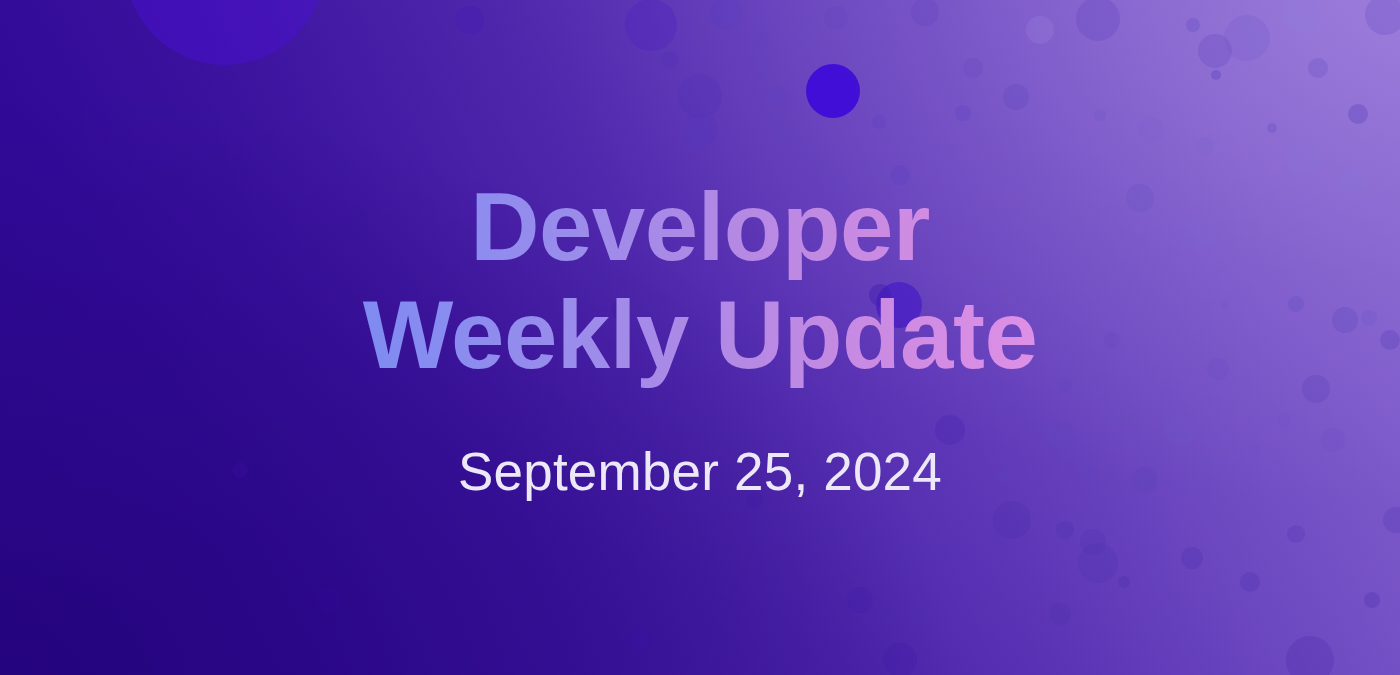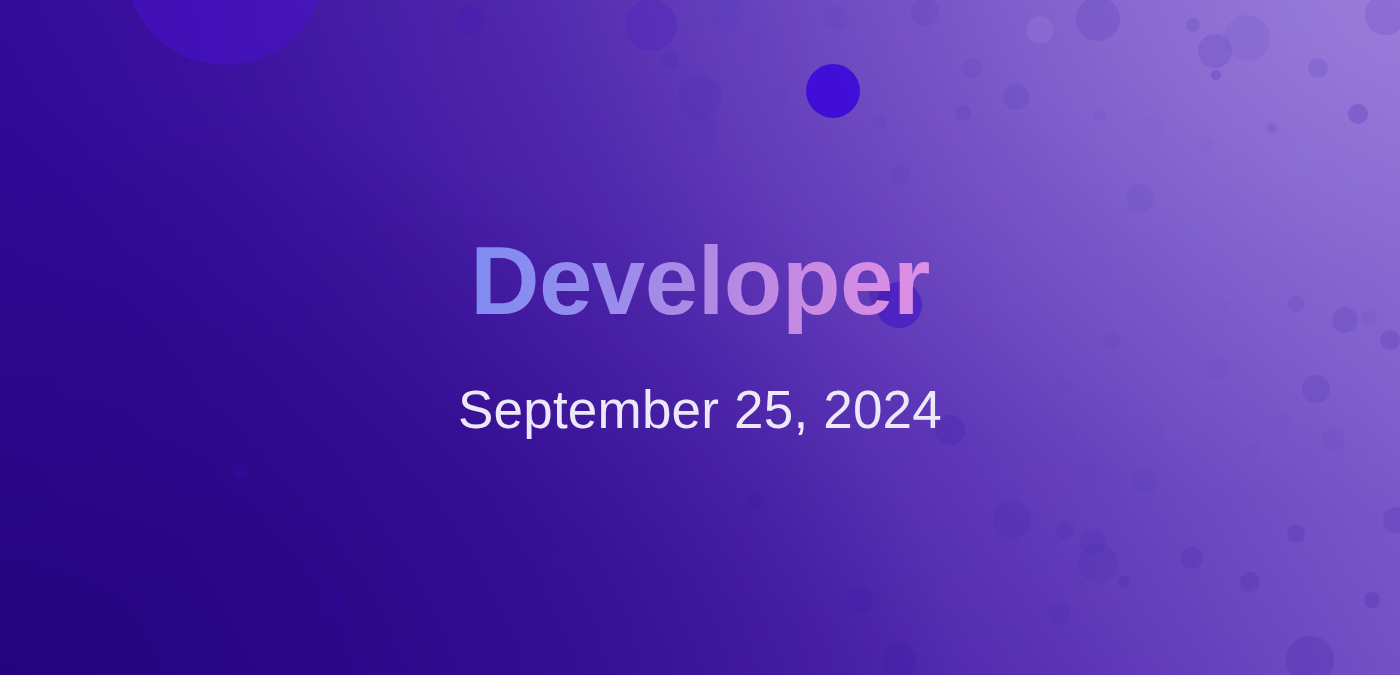--- a/index.html
+++ b/index.html
@@ -75,21 +75,21 @@
     position: absolute;
     inset: 0;
     display: flex;
     flex-direction: column;
     align-items: center;
     justify-content: center;
     text-align: center;
   }
 
   .title {
-    margin: 0;
+    margin: 8px;
     font-size: 96px;
     line-height: 1.13;
     font-weight: 700;
     letter-spacing: -0.5px;
     background-image: linear-gradient(90deg,
         #7d8bf0 0%,
         #8a8cf0 14%,
         #9b8ceb 32%,
         #b089e4 52%,
         #c78ae2 72%,
@@ -205,17 +205,18 @@
         <circle cx="900" cy="660" r="17" fill="#4018aa" fill-opacity="0.22"></circle>
         <circle cx="755" cy="500" r="8" fill="#3e14a8" fill-opacity="0.2"></circle>
         <circle cx="620" cy="310" r="9" fill="#3a10a3" fill-opacity="0.22"></circle>
         <circle cx="180" cy="220" r="10" fill="#35099d" fill-opacity="0.2"></circle>
       </svg>
   </div>
 
   <div class="content">
     <h1 class="title">
       <span class="title__line">Developer</span>
+      <span class="title__line">Weekly Update</span>
     </h1>
     <p class="date">September 25, 2024</p>
   </div>
 
 </div>
 
 </body></html>

